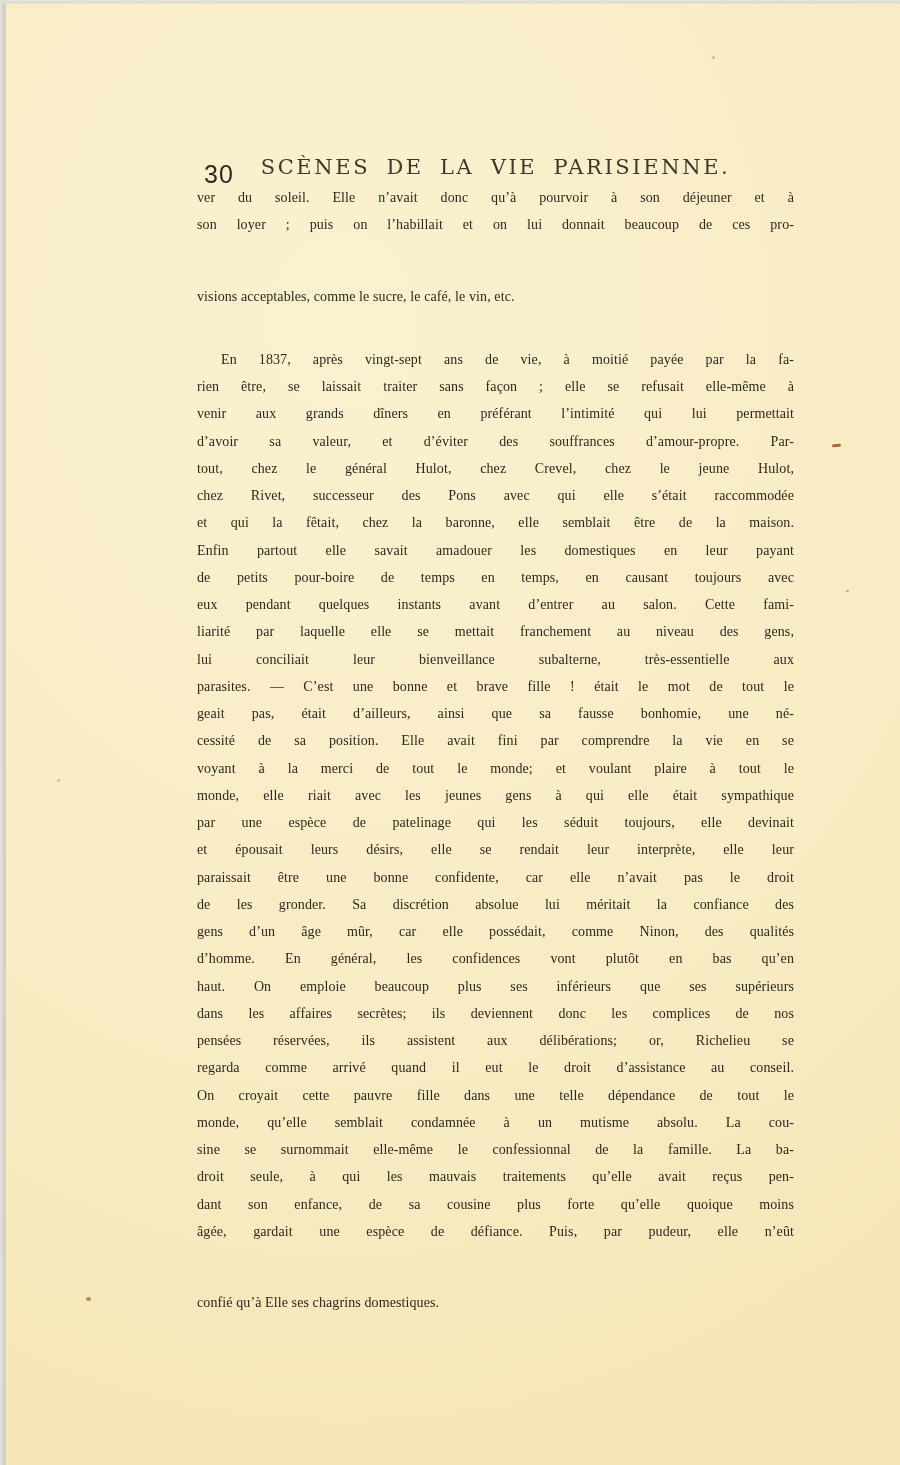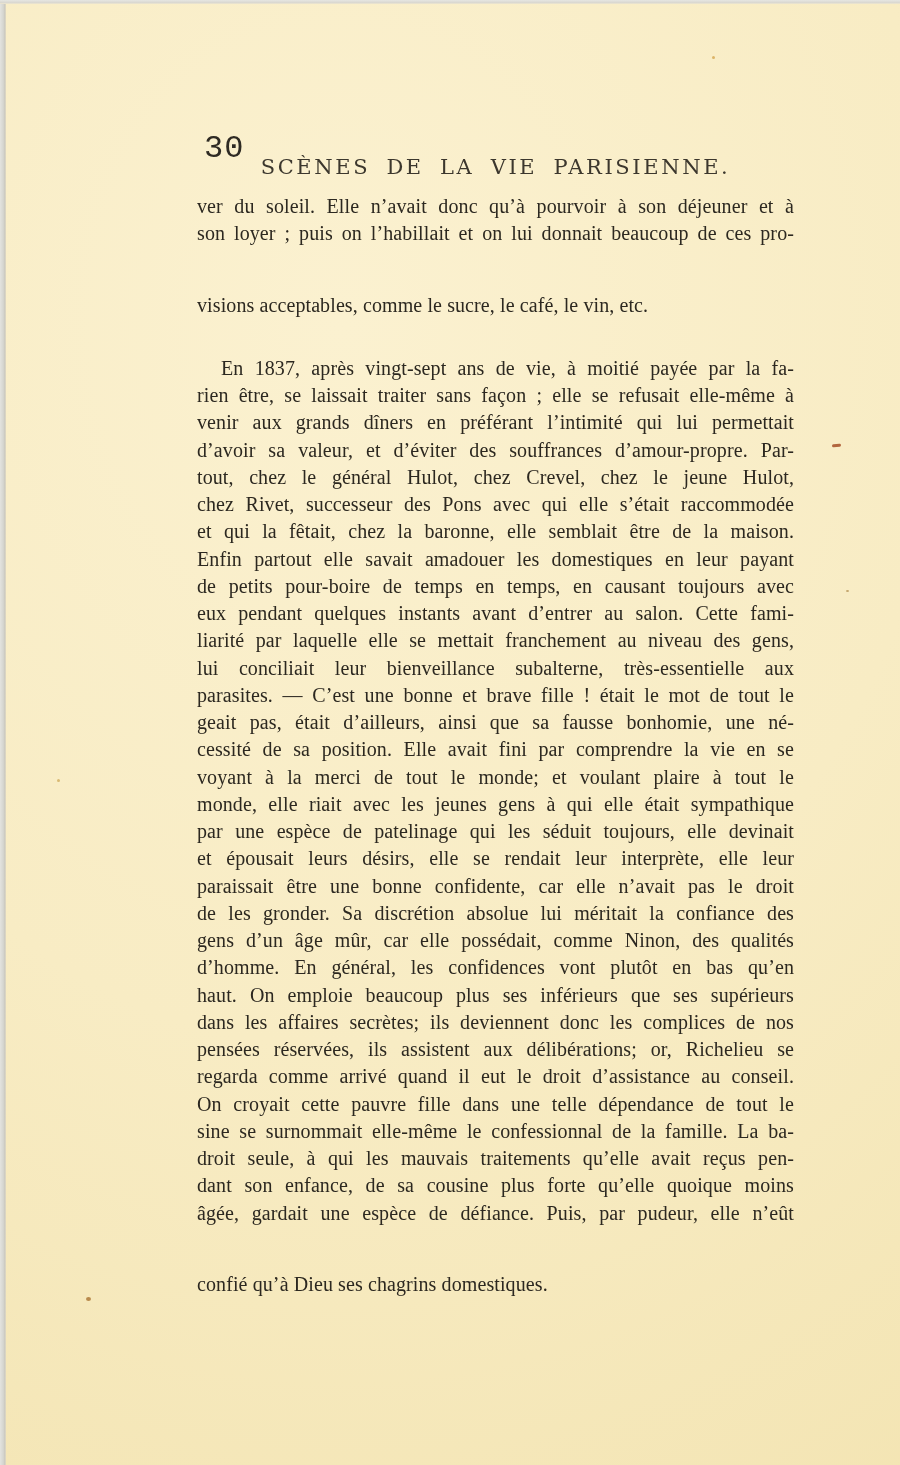--- a/index.html
+++ b/index.html
@@ -21,37 +21,37 @@
     position:absolute;left:0;top:0;width:6px;height:1465px;
     background:linear-gradient(90deg,#e3e3df 0%,#d6d6d0 55%,#c9c6bc 85%,#efe7cb 100%);
   }
   .edge-top{
     position:absolute;left:0;top:0;width:900px;height:4px;
     background:linear-gradient(180deg,#e6e6e2 0%,#d9d7cf 70%,#f2ead0 100%);
   }
   
   .running-head{position:absolute;left:0;top:0;width:900px;}
   .folio{
-    position:absolute;left:204px;top:133px;
-    font-family:Liberation Mono, monospace;
-    font-size:32px;line-height:1;color:#2e2a23;
+    position:absolute;left:204px;top:162px;
+    font-family:Liberation Sans, sans-serif;
+    font-size:25px;line-height:1;color:#2e2a23;
     letter-spacing:1px;
   }
   .running-title{
     position:absolute;left:197px;top:157px;width:597px;
     text-align:center;
     font-family:"DejaVu Serif", serif;
     font-size:21px;line-height:1;
     letter-spacing:2.6px;word-spacing:7px;
     color:#3c372d;
   }
   
   .text-block{
-    position:absolute;left:197px;top:193px;width:597px;
-    font-size:20px;color:#2c2820;
+    position:absolute;left:197px;top:184px;width:597px;
+    font-size:14px;color:#2c2820;
     letter-spacing:0.1px;
   }
   .text-block .line{
     height:27.25px;line-height:27.25px;
     text-align:justify;
     text-align-last:justify;
     white-space:normal;
     overflow:hidden;
   }
   .text-block .line.end{text-align-last:left;margin-top:44px;}
@@ -101,25 +101,26 @@
       <div class="line">et épousait leurs désirs, elle se rendait leur interprète, elle leur</div>
       <div class="line">paraissait être une bonne confidente, car elle n’avait pas le droit</div>
       <div class="line">de les gronder. Sa discrétion absolue lui méritait la confiance des</div>
       <div class="line">gens d’un âge mûr, car elle possédait, comme Ninon, des qualités</div>
       <div class="line">d’homme. En général, les confidences vont plutôt en bas qu’en</div>
       <div class="line">haut. On emploie beaucoup plus ses inférieurs que ses supérieurs</div>
       <div class="line">dans les affaires secrètes; ils deviennent donc les complices de nos</div>
       <div class="line">pensées réservées, ils assistent aux délibérations; or, Richelieu se</div>
       <div class="line">regarda comme arrivé quand il eut le droit d’assistance au conseil.</div>
       <div class="line">On croyait cette pauvre fille dans une telle dépendance de tout le</div>
+      <div class="line">monde, qu’elle semblait condamnée à un mutisme absolu. La cou-</div>
       <div class="line">sine se surnommait elle-même le confessionnal de la famille. La ba-</div>
       <div class="line">droit seule, à qui les mauvais traitements qu’elle avait reçus pen-</div>
       <div class="line">dant son enfance, de sa cousine plus forte qu’elle quoique moins</div>
       <div class="line">âgée, gardait une espèce de défiance. Puis, par pudeur, elle n’eût</div>
-      <div class="line end">confié qu’à Dieu ses chagrins domestiques.</div>
+      <div class="line end">confié qu’à Elle ses chagrins domestiques.</div>
     </main>
 
   <div class="speck s1"></div>
   <div class="speck s2"></div>
   <div class="speck s3"></div>
   <div class="speck s4"></div>
   <div class="speck s5"></div>
 </div>
 
 </body></html>

